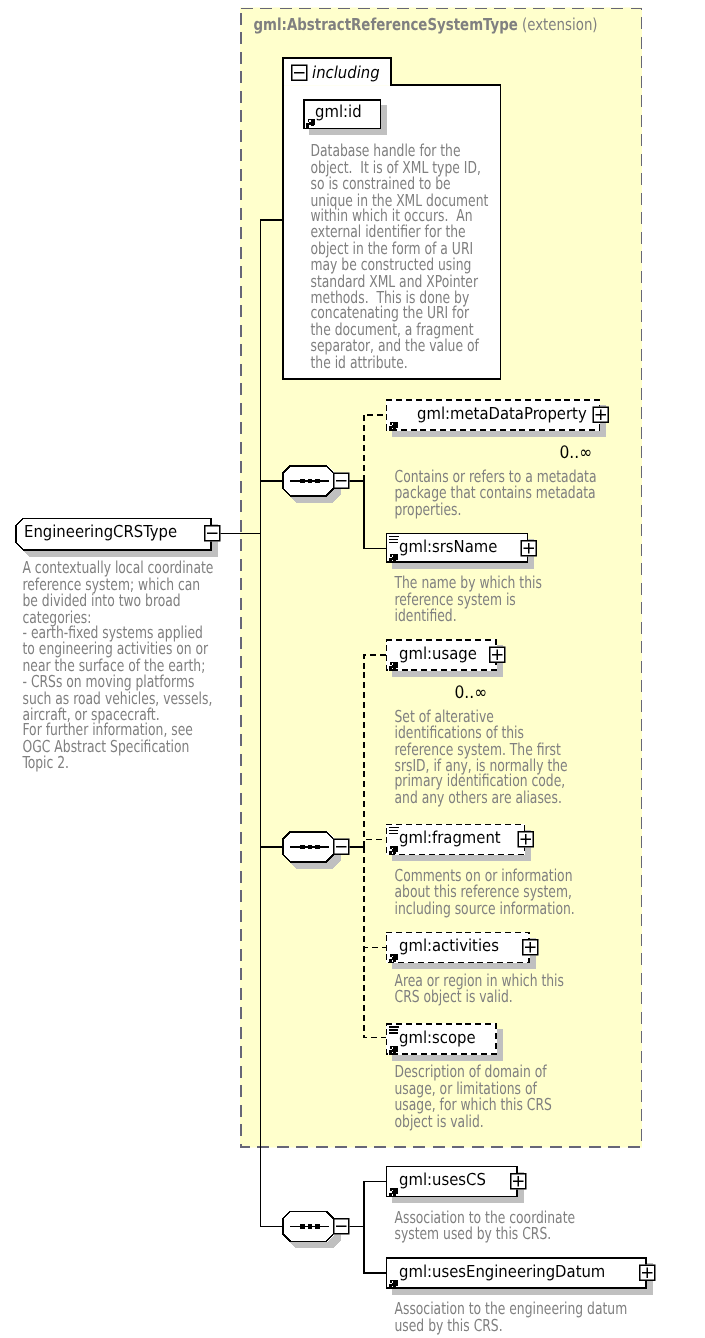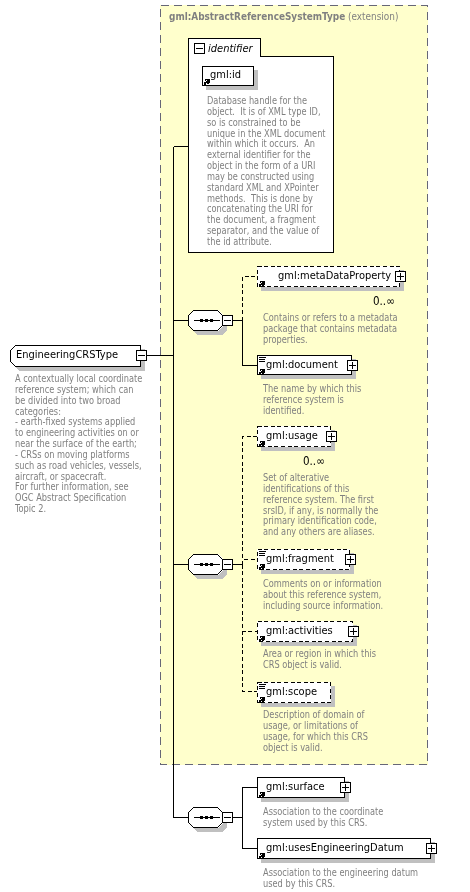--- a/index.html
+++ b/index.html
@@ -246,21 +246,21 @@
     <span style="position:absolute;left:4px;top:1px;width:1px;height:7px;background:#000;display:block"></span>
   </div>
 <div class="a" style="left:340px;top:782px;width:11px;height:11px;background:#fff;border:1px solid #000;box-sizing:border-box">
     <span style="position:absolute;left:1px;top:4px;width:7px;height:1px;background:#000;display:block"></span>
     <span style="position:absolute;left:4px;top:1px;width:1px;height:7px;background:#000;display:block"></span>
   </div>
 <div class="a" style="left:426px;top:843px;width:11px;height:11px;background:#fff;border:1px solid #000;box-sizing:border-box">
     <span style="position:absolute;left:1px;top:4px;width:7px;height:1px;background:#000;display:block"></span>
     <span style="position:absolute;left:4px;top:1px;width:1px;height:7px;background:#000;display:block"></span>
   </div>
-<div class="a" id="attrtab-label">identifier</div>
+<div class="a" id="attrtab-label">including</div>
 <div class="a" id="ext-title"><span class="tn">gml:AbstractReferenceSystemType</span> <span>(extension)</span></div>
 <div class="a elbl" style="left:210px;top:68px">gml:id</div>
 <div class="a ann" style="left:207px;top:96px">Database handle for the
 object.  It is of XML type ID,
 so is constrained to be
 unique in the XML document
 within which it occurs.  An
 external identifier for the
 object in the form of a URI
 may be constructed using
@@ -282,21 +282,21 @@
 such as road vehicles, vessels,
 aircraft, or spacecraft.
 For further information, see
 OGC Abstract Specification
 Topic 2.</div>
 <div class="a elbl" style="left:278px;top:269px">gml:metaDataProperty</div>
 <div class="a ann" style="left:263px;top:313px">Contains or refers to a metadata
 package that contains metadata
 properties.</div>
 <div class="a occ" style="left:373px;top:294px">0..∞</div>
-<div class="a elbl" style="left:266px;top:358px">gml:document</div>
+<div class="a elbl" style="left:266px;top:358px">gml:srsName</div>
 <div class="a ann" style="left:263px;top:384px">The name by which this
 reference system is
 identified.</div>
 <div class="a elbl" style="left:266px;top:429px">gml:usage</div>
 <div class="a ann" style="left:263px;top:473px">Set of alterative
 identifications of this
 reference system. The first
 srsID, if any, is normally the
 primary identification code,
 and any others are aliases.</div>
@@ -306,18 +306,18 @@
 about this reference system,
 including source information.</div>
 <div class="a elbl" style="left:266px;top:624px">gml:activities</div>
 <div class="a ann" style="left:263px;top:649px">Area or region in which this
 CRS object is valid.</div>
 <div class="a elbl" style="left:266px;top:685px">gml:scope</div>
 <div class="a ann" style="left:263px;top:710px">Description of domain of
 usage, or limitations of
 usage, for which this CRS
 object is valid.</div>
-<div class="a elbl" style="left:266px;top:780px">gml:surface</div>
+<div class="a elbl" style="left:266px;top:780px">gml:usesCS</div>
 <div class="a ann" style="left:263px;top:807px">Association to the coordinate
 system used by this CRS.</div>
 <div class="a elbl" style="left:266px;top:841px">gml:usesEngineeringDatum</div>
 <div class="a ann" style="left:263px;top:868px">Association to the engineering datum
 used by this CRS.</div>
 
 </body></html>

